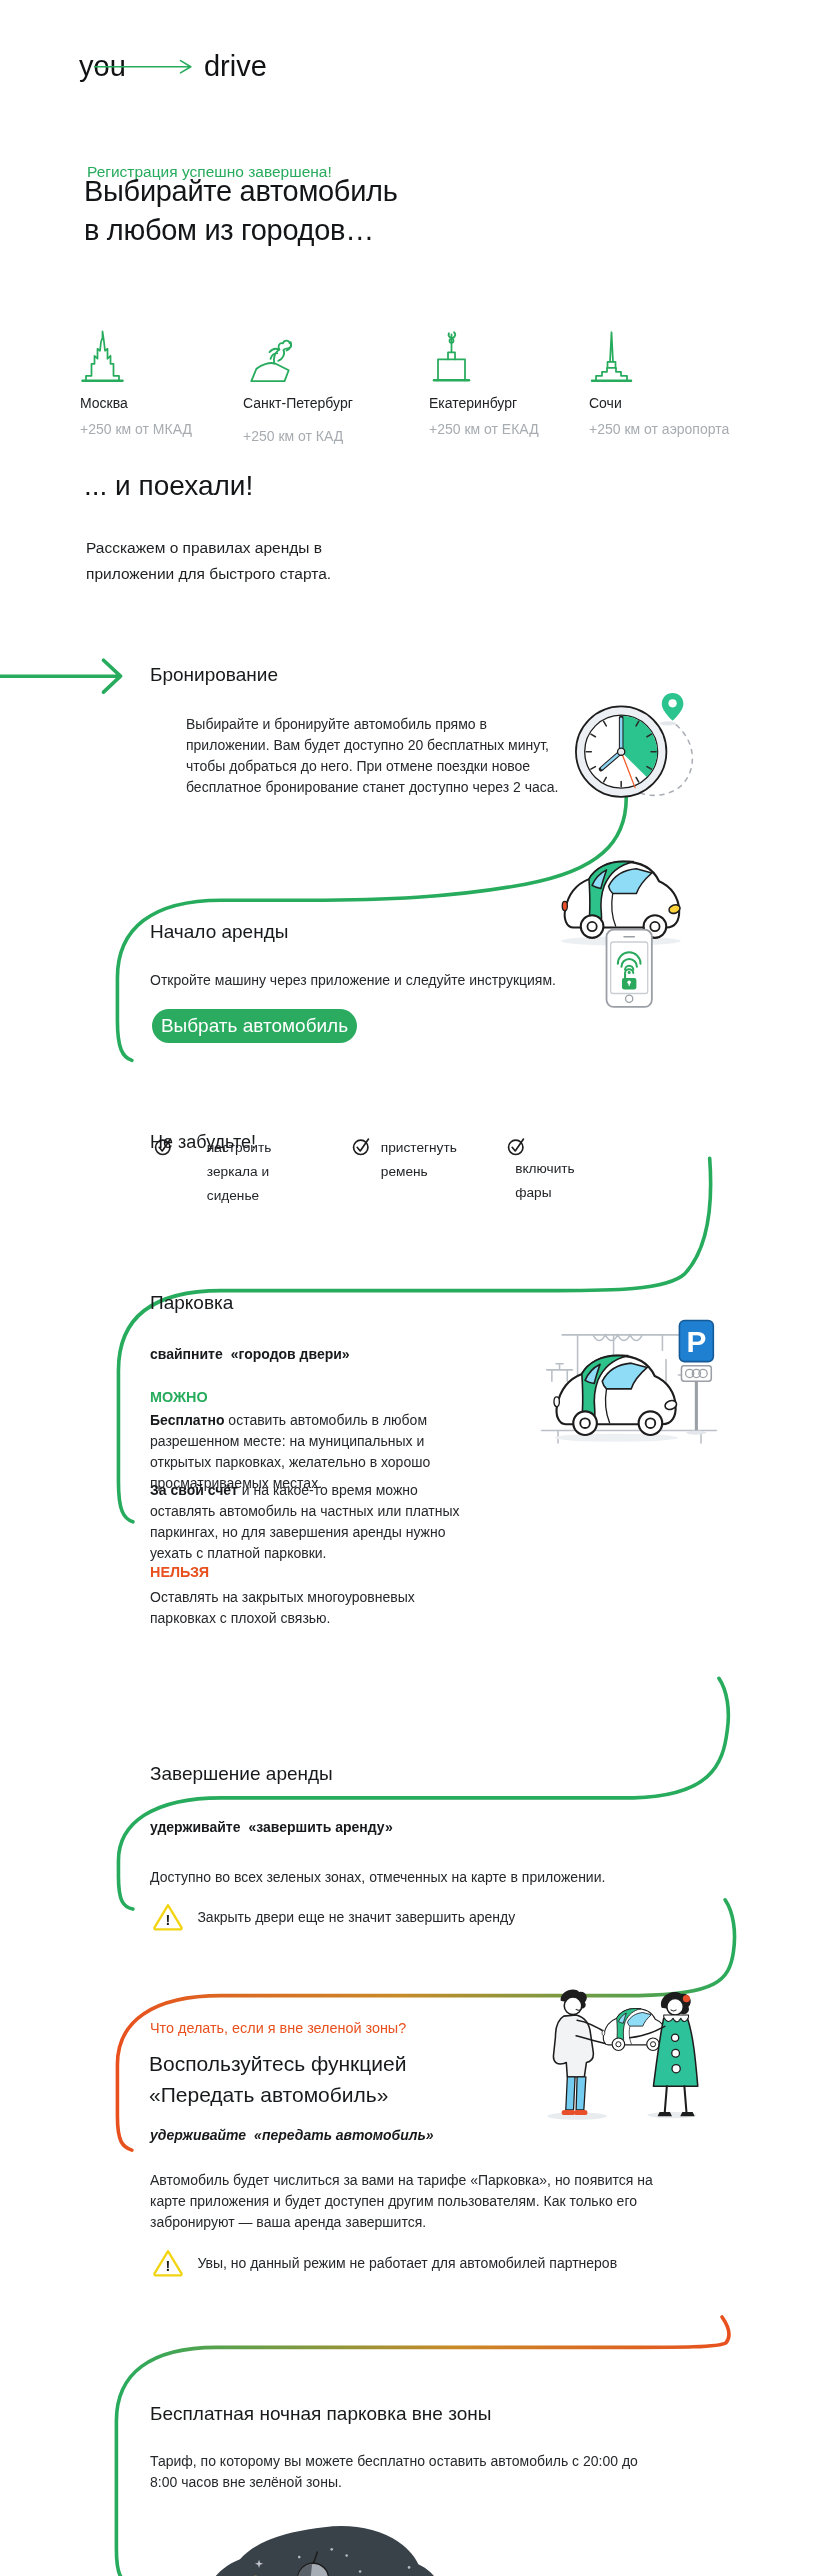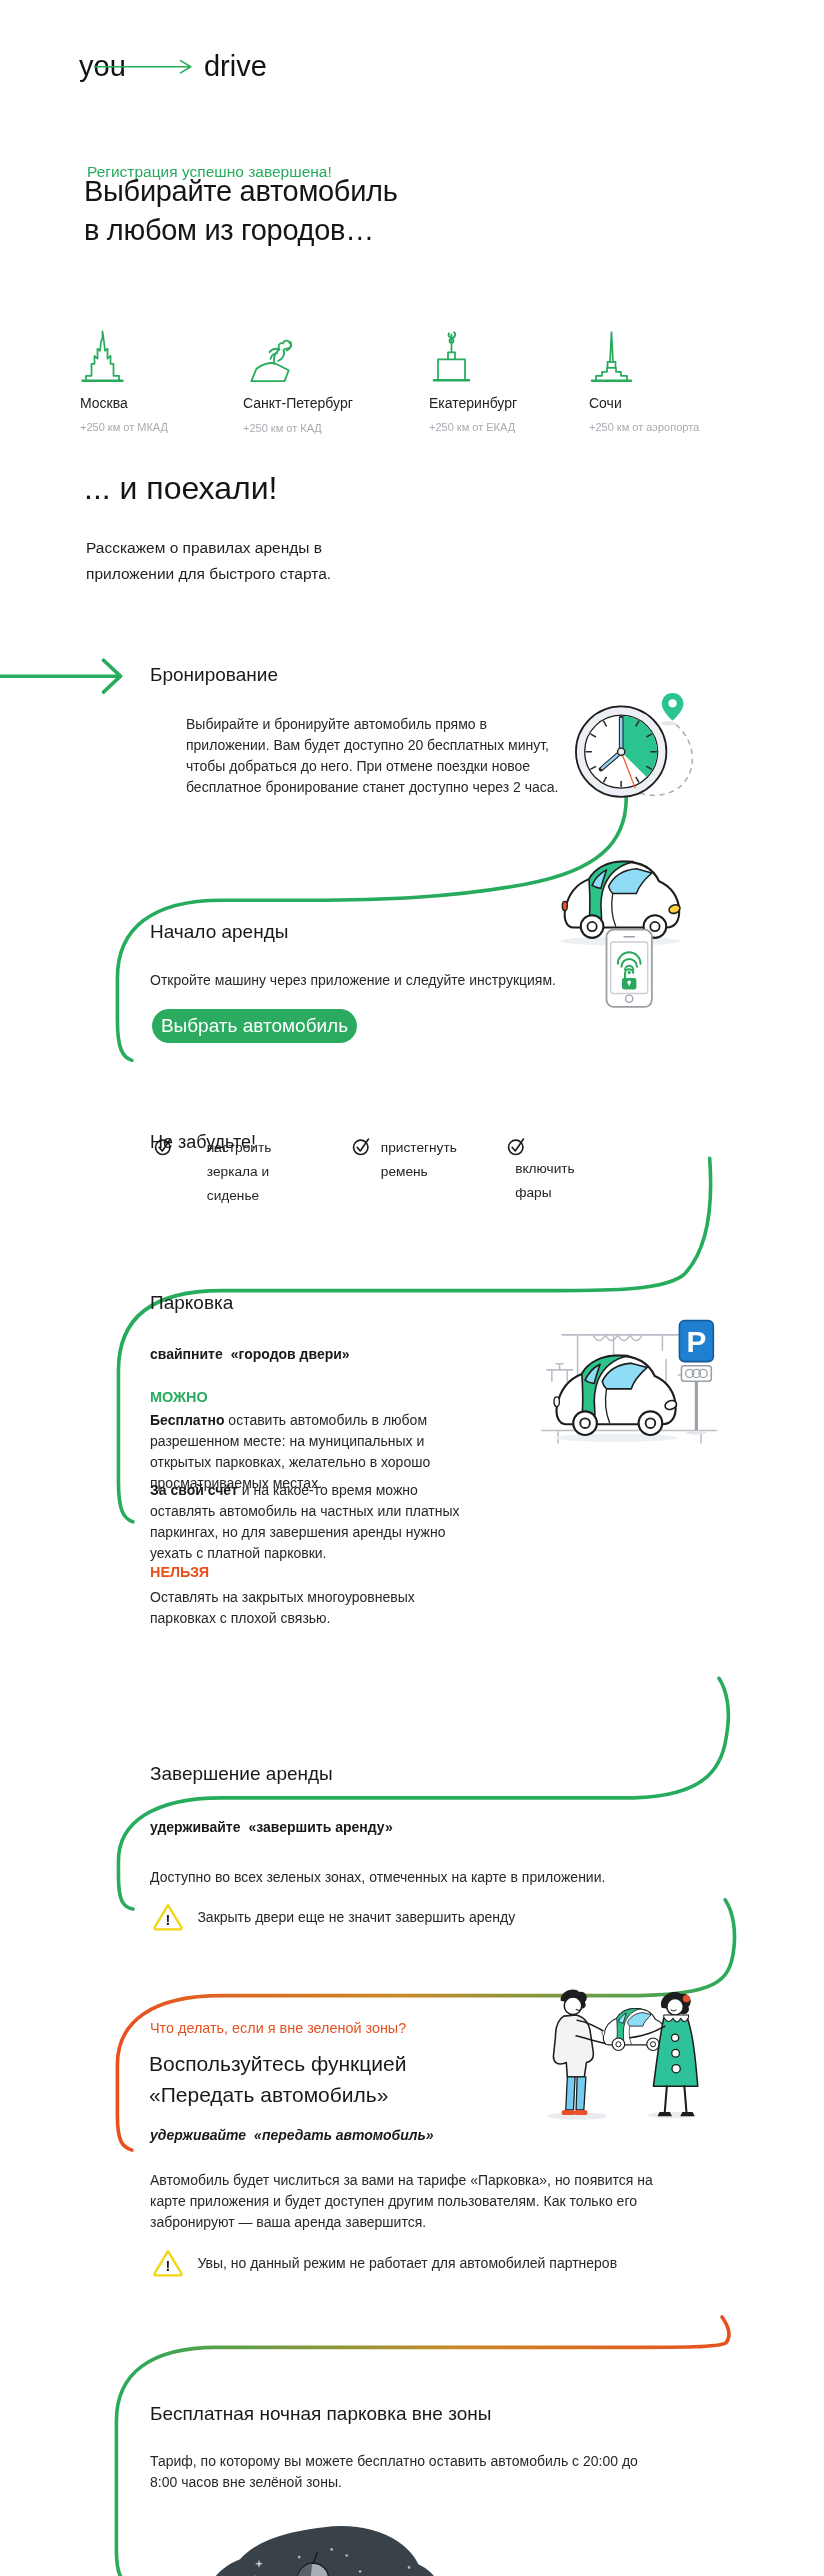--- a/index.html
+++ b/index.html
@@ -9,29 +9,29 @@
   *{box-sizing:border-box; margin:0; padding:0;}
   body{background:#fff; font-family:"Liberation Sans", sans-serif; color:var(--ink);}
   .page{position:relative; width:824px; height:3383px; margin:0 auto; background:#fff; overflow:hidden;}
   .b{position:absolute;}
   .logo{display:flex; align-items:center; font-size:29px; color:#101214; white-space:nowrap;}
   .logo .arrow-svg{margin-left:-32px; margin-right:7.2px;}
   .green{color:var(--green);}
   .orange{color:var(--orange);}
   .status{font-size:15.5px; color:var(--green);}
   .h1{font-size:29px; line-height:39px; color:#131517; letter-spacing:-0.3px;}
-  .h2{font-size:32px; color:#131517;}
+  .h2{font-size:28px; color:#131517;}
   .h3{font-size:19px; color:#17191b;}
   .h4{font-size:21px; line-height:31px; color:#17191b;}
   .lead{font-size:15.5px; line-height:26px;}
   .body{font-size:14px; line-height:21px; color:#26282b;}
   .body b{font-weight:700; color:#17191b;}
   .label{font-size:14.4px; font-weight:700;}
   .cityname{font-size:14px; color:#202225;}
-  .citynote{font-size:11px; color:var(--gray);}
+  .citynote{font-size:14px; color:var(--gray);}
   .w650{max-width:335px;} .w620{max-width:319px;} .w740{max-width:381px;margin-left:36px;} .w990{max-width:510px;} .w1000{max-width:515px;} .w560{max-width:289px;}
   .btn{display:flex; align-items:center; justify-content:center; width:205px; height:34px;
        background:var(--btn-green); color:#fff; font-size:19px; border:none; border-radius:25px;
        font-family:"Liberation Sans", sans-serif; cursor:pointer;}
   .check-item{display:flex; align-items:flex-start;}
   .check-item .txt{font-size:13.7px; line-height:24px; margin-left:8.2px; color:#232528;}
   .warn{display:flex; align-items:center;}
   .warn .txt{font-size:14px; margin-left:13.4px; color:#26282b;}
   svg{display:block;}
 </style>
@@ -88,21 +88,21 @@
     <div class="citynote" style="margin-top:9.3px;">+250 км от МКАД</div>
   </div>
 
   <div class="b" style="left:243px;top:326px;width:155px;">
     <svg width="54" height="60" viewBox="0 0 104 115" fill="none" stroke="#27ab5d" stroke-width="3.5" stroke-linejoin="round" stroke-linecap="round">
       <path d="M16,106 L26,82 C36,73 52,69 62,72 L88,85 L80,106 Z"></path>
       <path d="M60,72 C58,58 62,50 70,45 C66,39 70,31 77,33 C79,26 89,26 90,33 C94,35 94,40 89,42 C85,44 80,42 78,46 C82,54 76,64 68,67"></path>
       <path d="M70,45 C63,42 56,44 51,50 M66,52 C60,52 55,57 53,63 M84,47 C90,44 94,38 92,31"></path>
     </svg>
     <div class="cityname" style="margin-top:9.3px;">Санкт-Петербург</div>
-    <div class="citynote" style="margin-top:11px;">+250 км от КАД</div>
+    <div class="citynote" style="margin-top:17px;">+250 км от КАД</div>
   </div>
 
   <div class="b" style="left:429px;top:326px;width:149px;">
     <svg width="45" height="60" viewBox="0 0 90 115" fill="none" stroke="#27ab5d" stroke-width="3.5" stroke-linejoin="round" stroke-linecap="round">
       <path d="M18,106 V64 H72 V106"></path>
       <path d="M10,106 H80" stroke-width="5"></path>
       <path d="M38,64 V50 H52 V64 M45,50 V24"></path>
       <circle cx="45" cy="27" r="4"></circle>
       <path d="M45,20 V14 M40,12 A6.5,6.5 0 1 0 50,10"></path>
     </svg>

